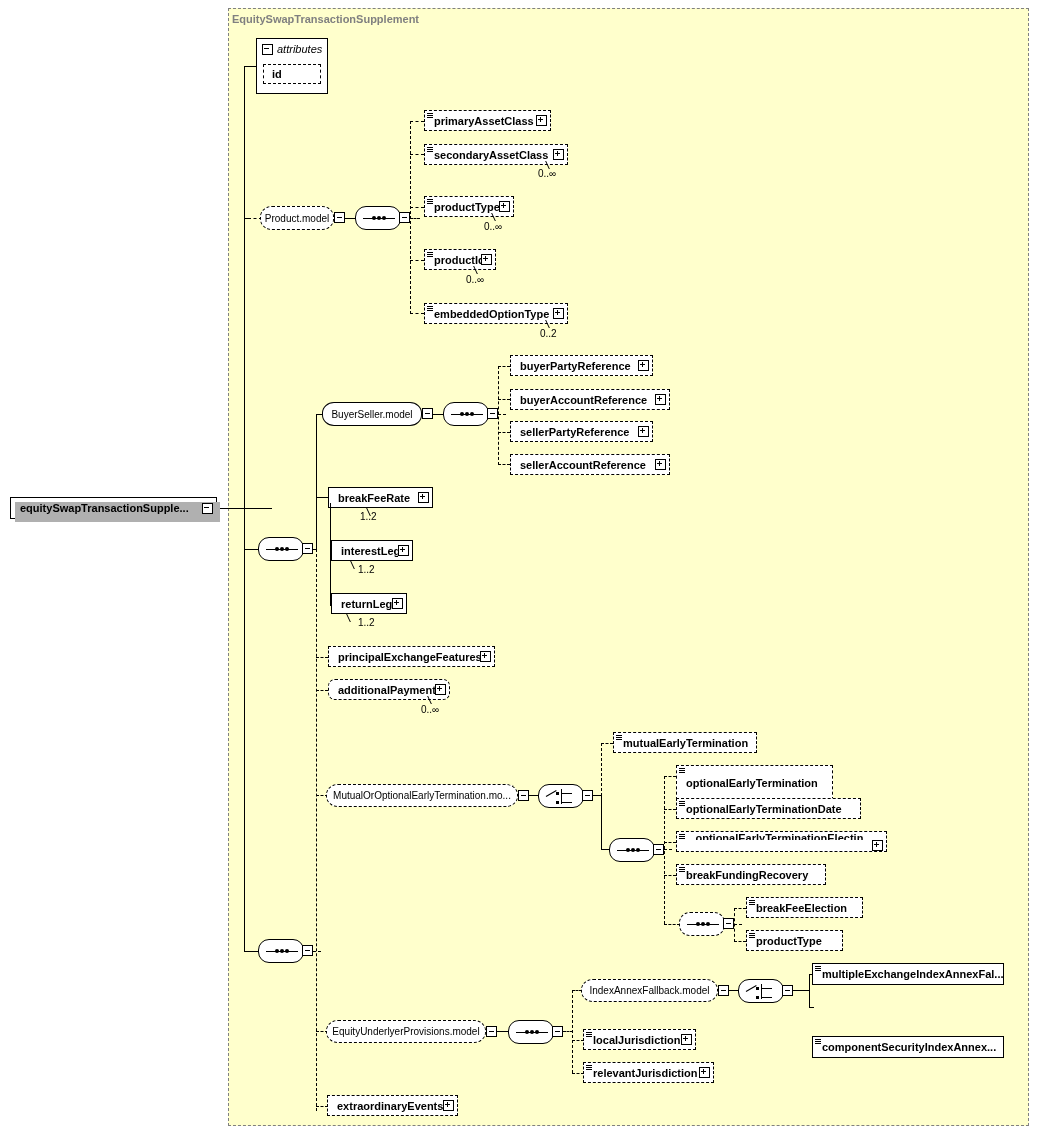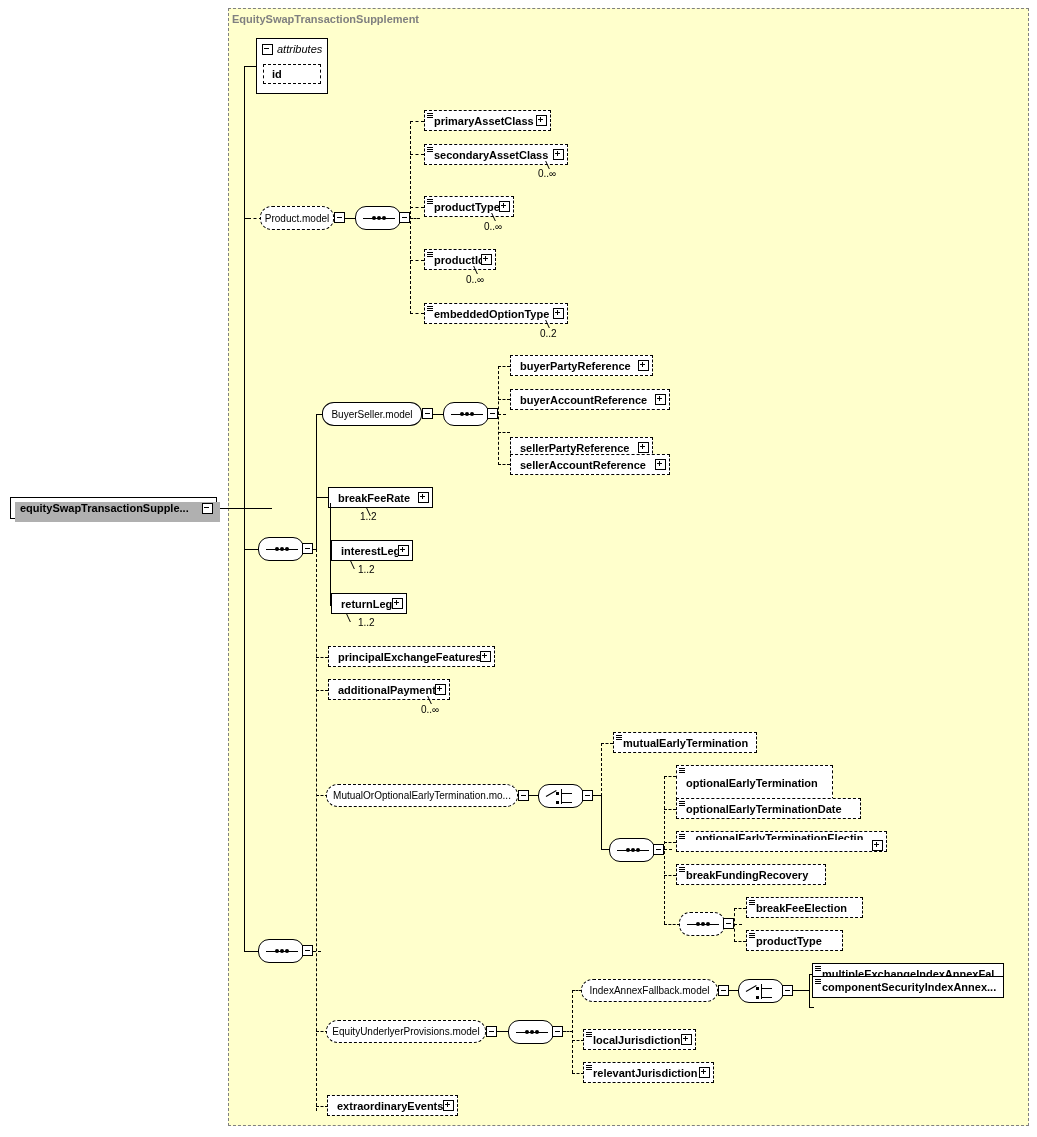--- a/index.html
+++ b/index.html
@@ -360,21 +360,21 @@
     <span class="expander plus"></span>
   </div>
 
   <div class="dhz" style="left:498px;top:399px;width:12px;"></div>
   <div class="node optional" style="left:510px;top:389px;width:160px;height:21px;">
     <span class="node-label">buyerAccountReference</span>
     <span class="expander plus"></span>
   </div>
 
   <div class="dhz" style="left:498px;top:432px;width:12px;"></div>
-  <div class="node optional" style="left:510px;top:421px;width:143px;height:21px;margin-top:16px;">
+  <div class="node optional" style="left:510px;top:421px;width:143px;height:21px;">
     <span class="node-label">sellerPartyReference</span>
     <span class="expander plus"></span>
   </div>
 
   <div class="dhz" style="left:498px;top:464px;width:12px;"></div>
   <div class="node optional" style="left:510px;top:454px;width:160px;height:21px;">
     <span class="node-label">sellerAccountReference</span>
     <span class="expander plus"></span>
   </div>
 
@@ -404,21 +404,21 @@
   <div class="occmark" style="left:348px;top:614px;"></div>
   <div class="occ" style="left:358px;top:617px;">1..2</div>
 
   <div class="dhz" style="left:316px;top:657px;width:12px;"></div>
   <div class="node optional" style="left:328px;top:646px;width:167px;height:21px;">
     <span class="node-label">principalExchangeFeatures</span>
     <span class="expander plus"></span>
   </div>
 
   <div class="dhz" style="left:316px;top:690px;width:12px;"></div>
-  <div class="node optional" style="left:328px;top:679px;width:122px;height:21px;">
+  <div class="node optional" style="left:328px;top:679px;width:122px;height:21px;border-radius:7px;">
     <span class="node-label">additionalPayment</span>
     <span class="expander plus"></span>
   </div>
   <div class="occmark" style="left:429px;top:696px;"></div>
   <div class="occ" style="left:421px;top:704px;">0..∞</div>
 
   <div class="ln hz" style="left:244px;top:951px;width:14px;"></div>
   <div class="ln vt" style="left:244px;top:508px;height:444px;"></div>
   <div class="comp" style="left:258px;top:939px;">
     <span class="seq-line"></span>
@@ -582,21 +582,21 @@
   <div class="ln hz" style="left:809px;top:1007px;width:5px;"></div>
 
   <div class="node" style="left:812px;top:963px;width:192px;height:22px;text-align:center;">
     <span class="elemmark">
         <i></i>
         <i></i>
         <i></i>
       </span>
     <span class="node-label">multipleExchangeIndexAnnexFal...</span>
   </div>
-  <div class="node" style="left:812px;top:976px;width:192px;height:22px;">
+  <div class="node" style="left:812px;top:1036px;width:192px;height:22px;">
     <span class="elemmark">
         <i></i>
         <i></i>
         <i></i>
       </span>
     <span class="node-label">componentSecurityIndexAnnex...</span>
   </div>
 
   <div class="dhz" style="left:572px;top:1040px;width:12px;"></div>
   <div class="node optional" style="left:583px;top:1029px;width:113px;height:21px;">

